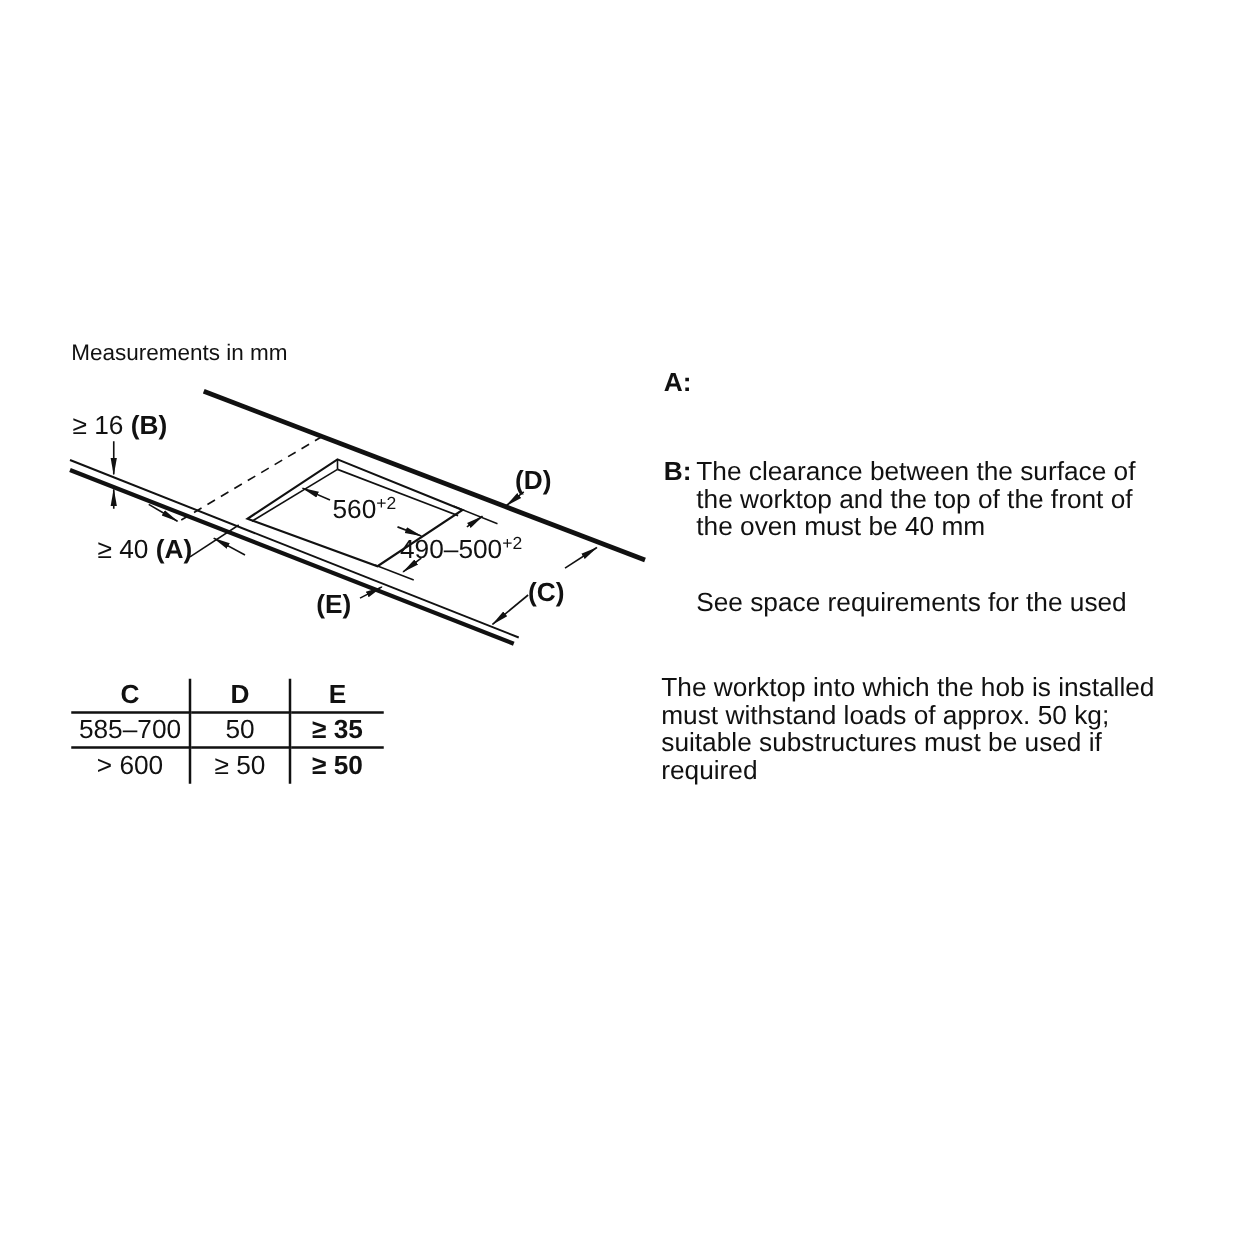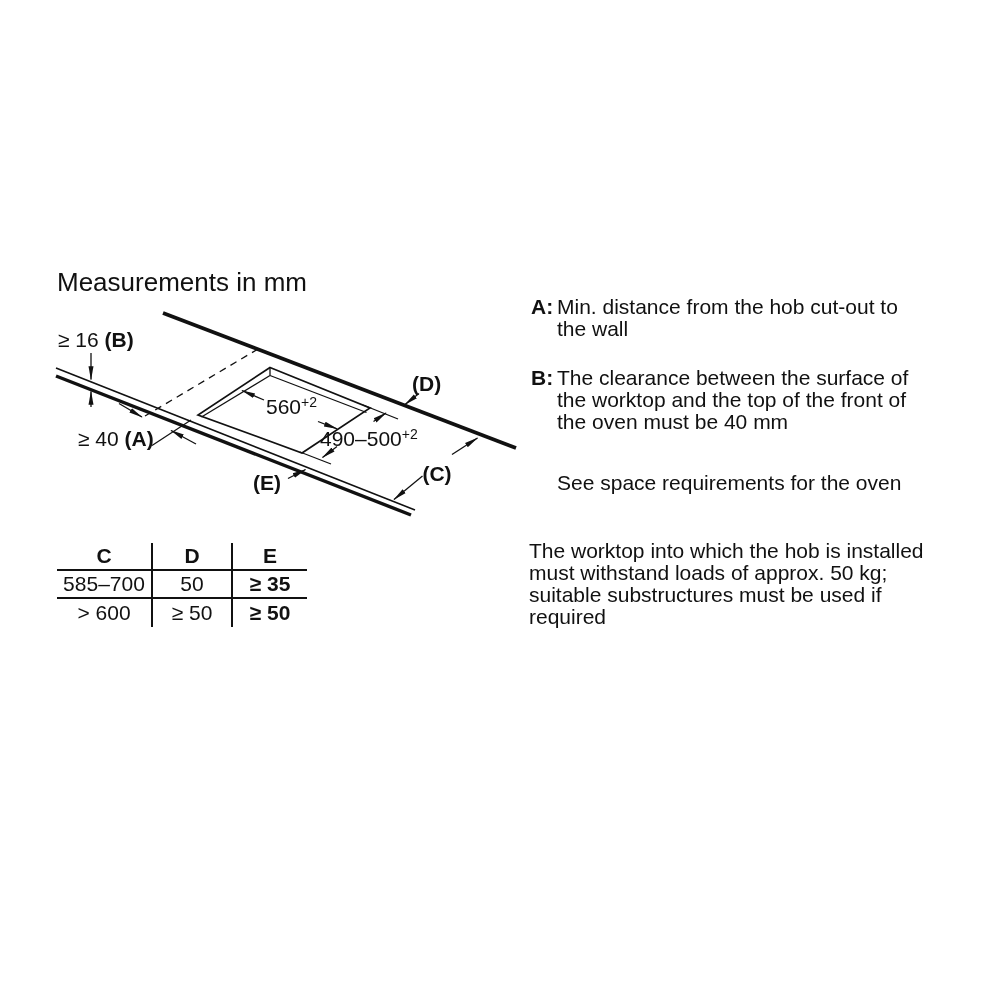--- a/index.html
+++ b/index.html
@@ -3,21 +3,21 @@
 <meta charset="utf-8">
 <style>
   html,body{margin:0;padding:0;}
   body{
     width:1000px;height:1000px;position:relative;
     background:#ffffff;color:#111111;
     font-family:"Liberation Sans", sans-serif;
     -webkit-font-smoothing:antialiased;
   }
   .abs{position:absolute;}
-  #title{left:57px;top:270px;font-size:26px;line-height:24px;}
+  #title{left:57px;top:270px;font-size:18px;line-height:24px;}
   svg{position:absolute;left:0;top:0;}
   svg text{fill:#111111;font-family:"Liberation Sans",sans-serif;}
 
   
   #dim-table{left:57px;top:543px;width:250px;font-size:21px;}
   #dim-table .trow{display:flex;}
   #dim-table .cell{
     box-sizing:border-box;display:flex;align-items:center;justify-content:center;
     height:28px;
   }
@@ -104,23 +104,22 @@
   </div>
   <div class="trow r2">
     <div class="cell c0">&gt; 600</div>
     <div class="cell c1">≥ 50</div>
     <div class="cell c2">≥ 50</div>
   </div>
 </div>
 
 <div class="abs note keyed" id="note-a">
   <span class="klabel">A:</span>
-  <span>Min. distance from the hob cut-out to the wall</span>
 </div>
 
 <div class="abs note keyed" id="note-b">
   <span class="klabel">B:</span>
   <span>The clearance between the surface of the worktop and the top of the front of the oven must be 40 mm</span>
 </div>
 
-<div class="abs note" id="note-see">See space requirements for the oven</div>
+<div class="abs note" id="note-see">See space requirements for the used</div>
 
 <div class="abs note" id="note-load">The worktop into which the hob is installed must withstand loads of approx. 50 kg; suitable substructures must be used if required</div>
 
 </body></html>

